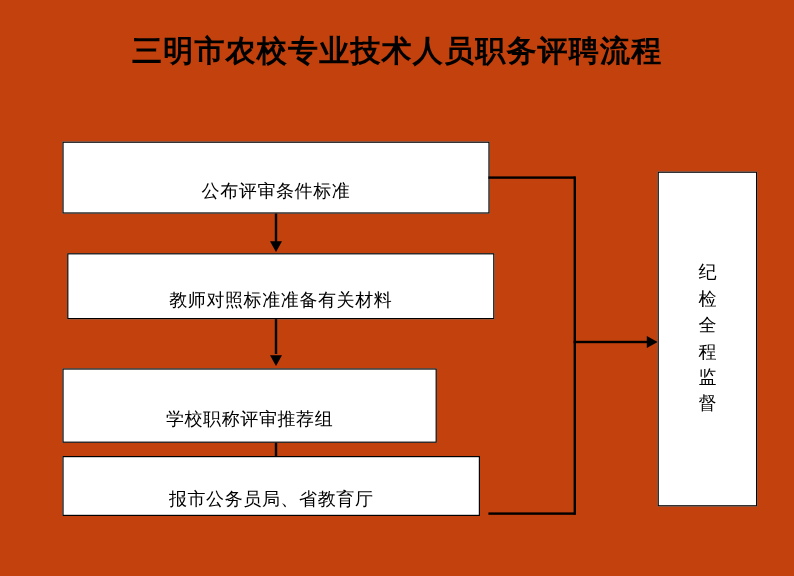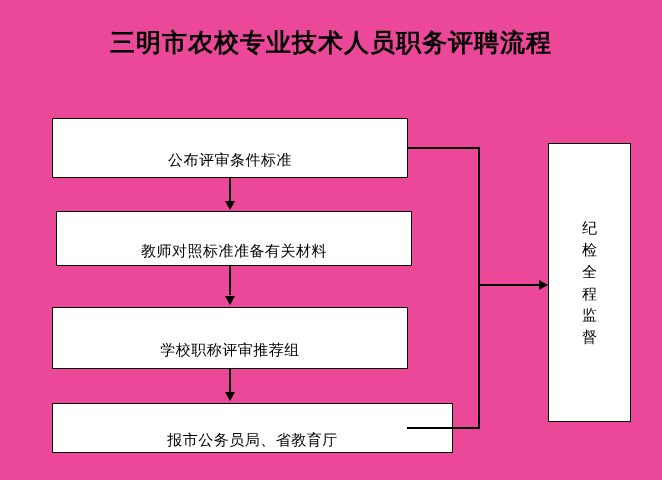--- a/index.html
+++ b/index.html
@@ -7,21 +7,21 @@
     padding: 0;
     background: #ffffff;
   }
   body {
     font-family: "Liberation Serif", "DejaVu Serif", serif;
   }
   #canvas {
     position: relative;
     width: 662px;
     height: 480px;
-    background: #ec4899;
+    background: #c2410c;
     overflow: hidden;
   }
 
   
   .title {
     position: absolute;
     left: 0;
     top: 26px;
     width: 662px;
     text-align: center;
@@ -49,22 +49,22 @@
     line-height: 1.55;
     letter-spacing: 0.5px;
   }
   .box .line {
     white-space: nowrap;
     margin-top: 24px;
   }
 
   #box-publish   { left: 52px;  top: 118px; width: 356px; height: 60px; }
   #box-prepare   { left: 56px;  top: 211px; width: 356px; height: 55px; }
-  #box-recommend { left: 52px;  top: 307px; width: 356px; height: 62px; }
-  #box-report    { left: 52px;  top: 403px; width: 401px; height: 50px; text-align: right; }
+  #box-recommend { left: 52px;  top: 307px; width: 312px; height: 62px; }
+  #box-report    { left: 52px;  top: 380px; width: 348px; height: 50px; text-align: right; }
 
   
   #box-supervision {
     position: absolute;
     left: 548px;
     top: 143px;
     width: 83px;
     height: 279px;
     box-sizing: border-box;
     border: 1.6px solid #000000;

